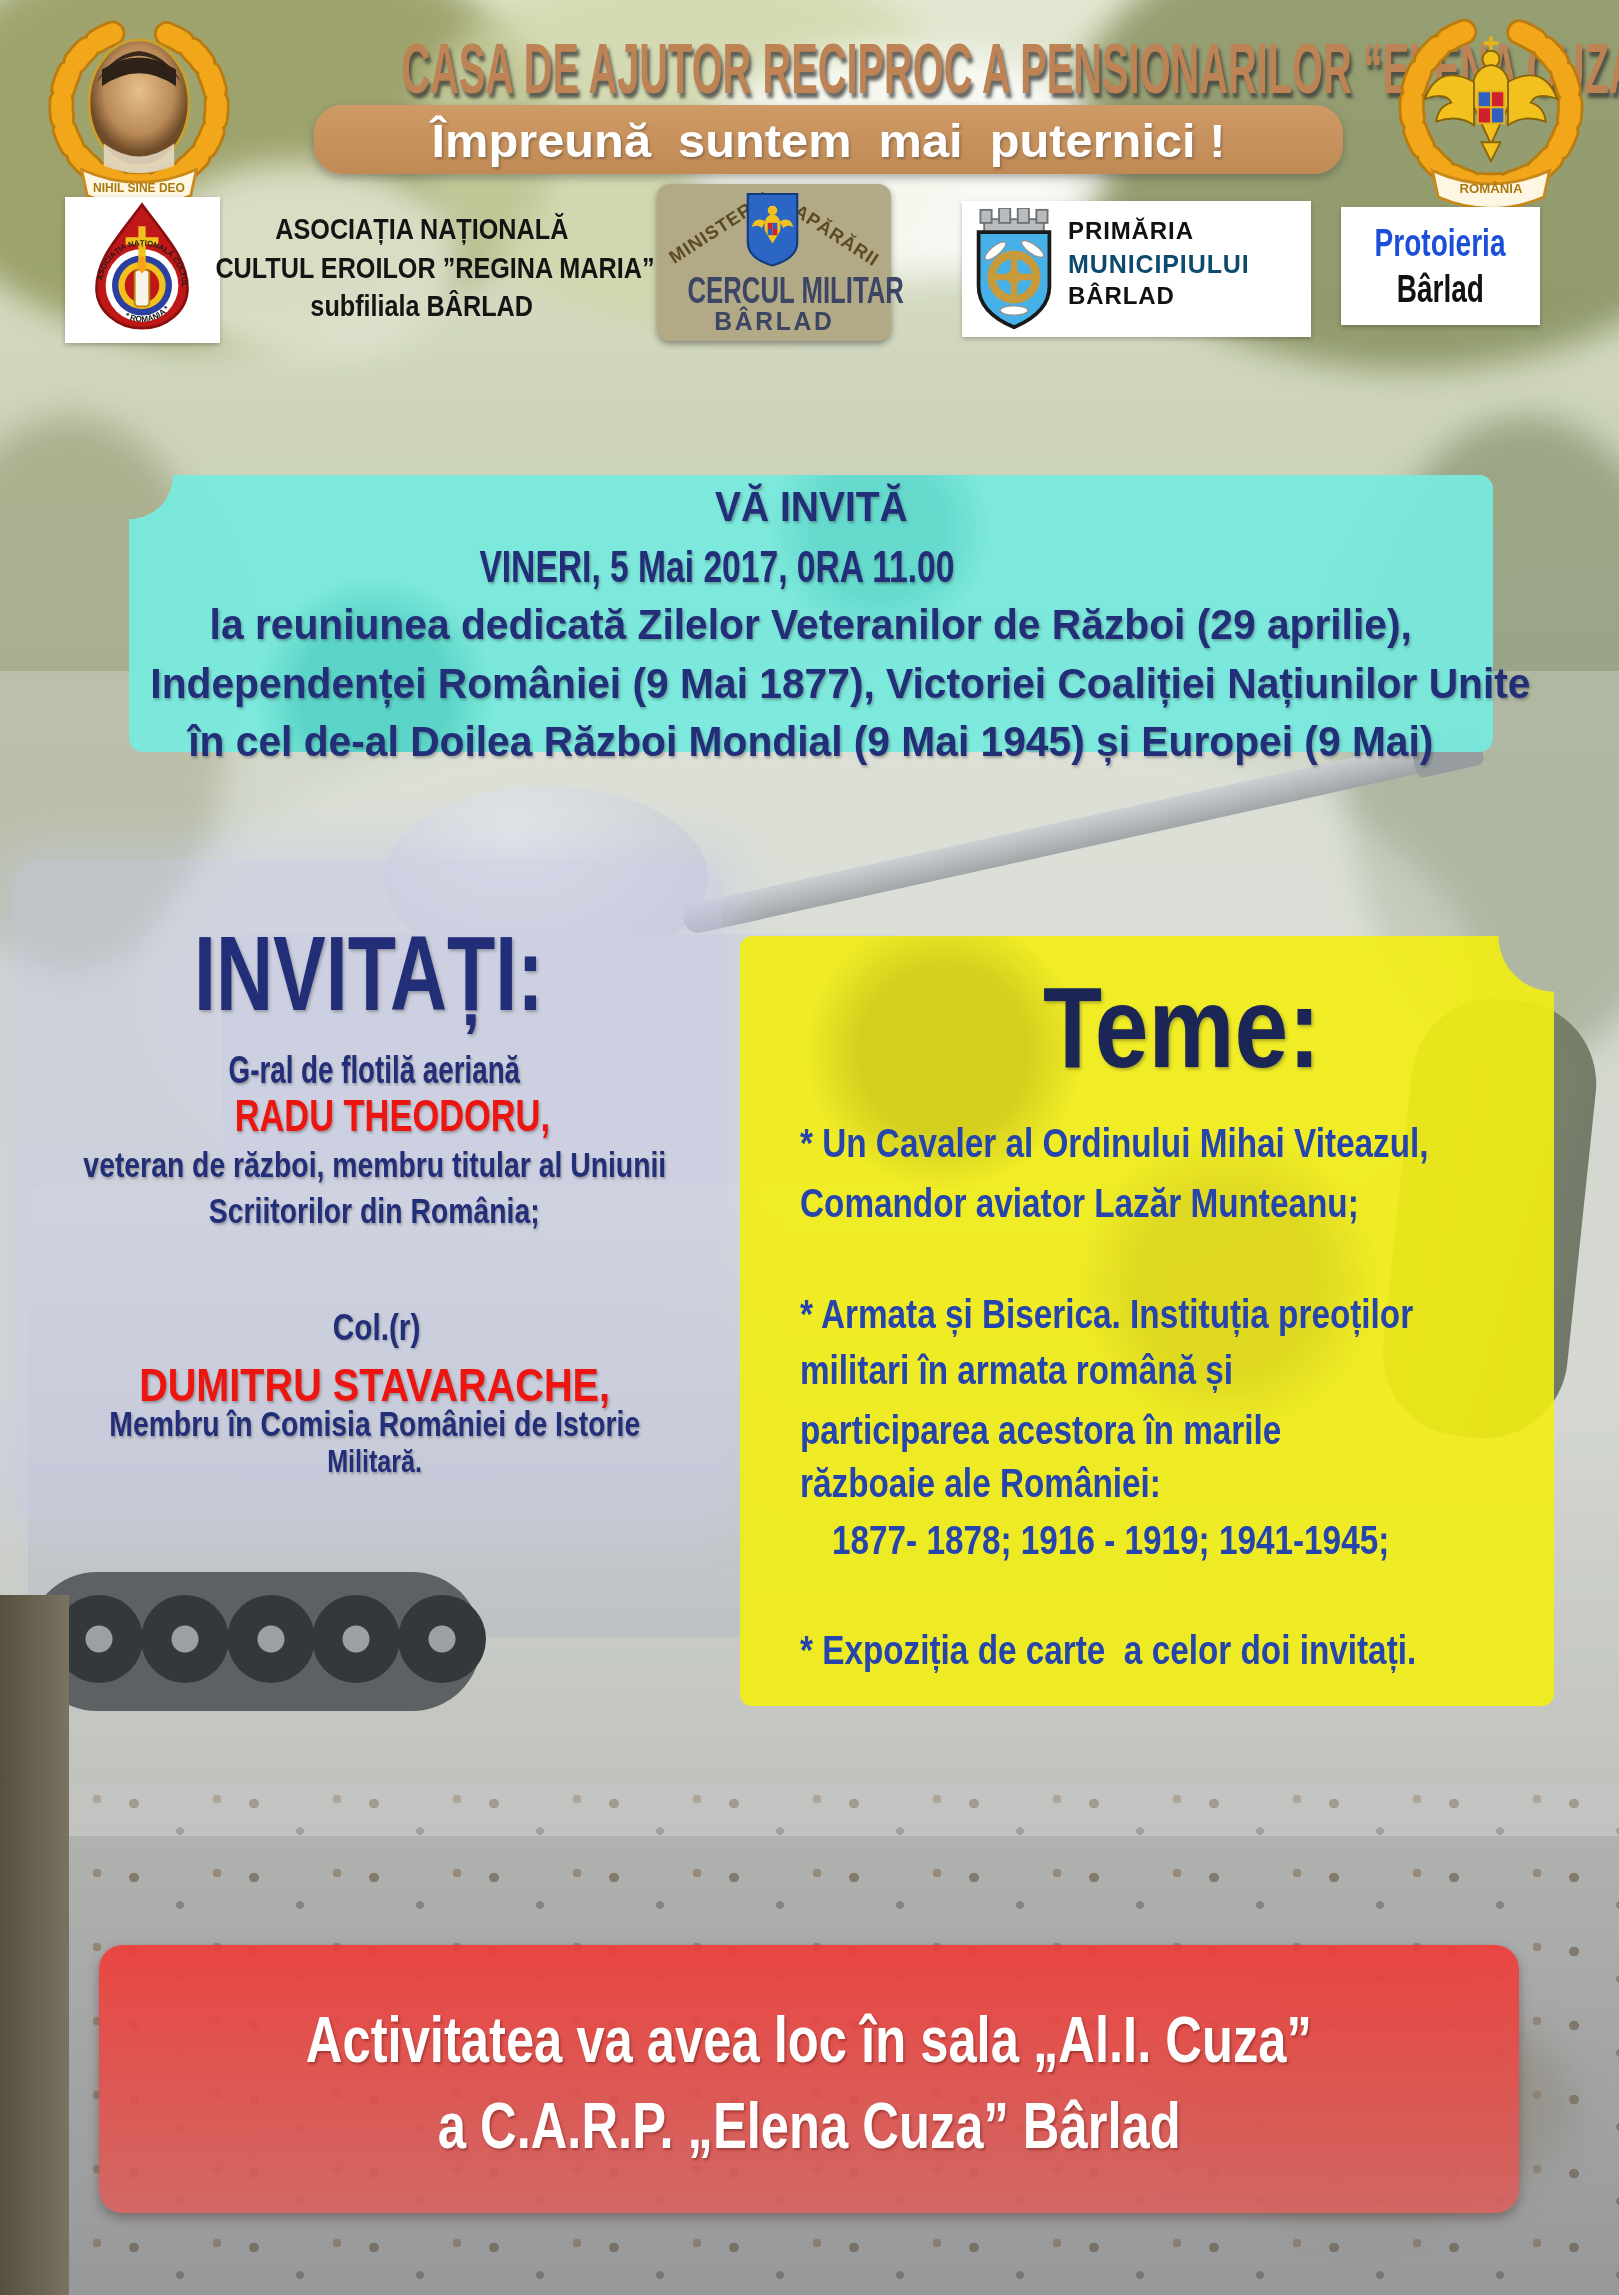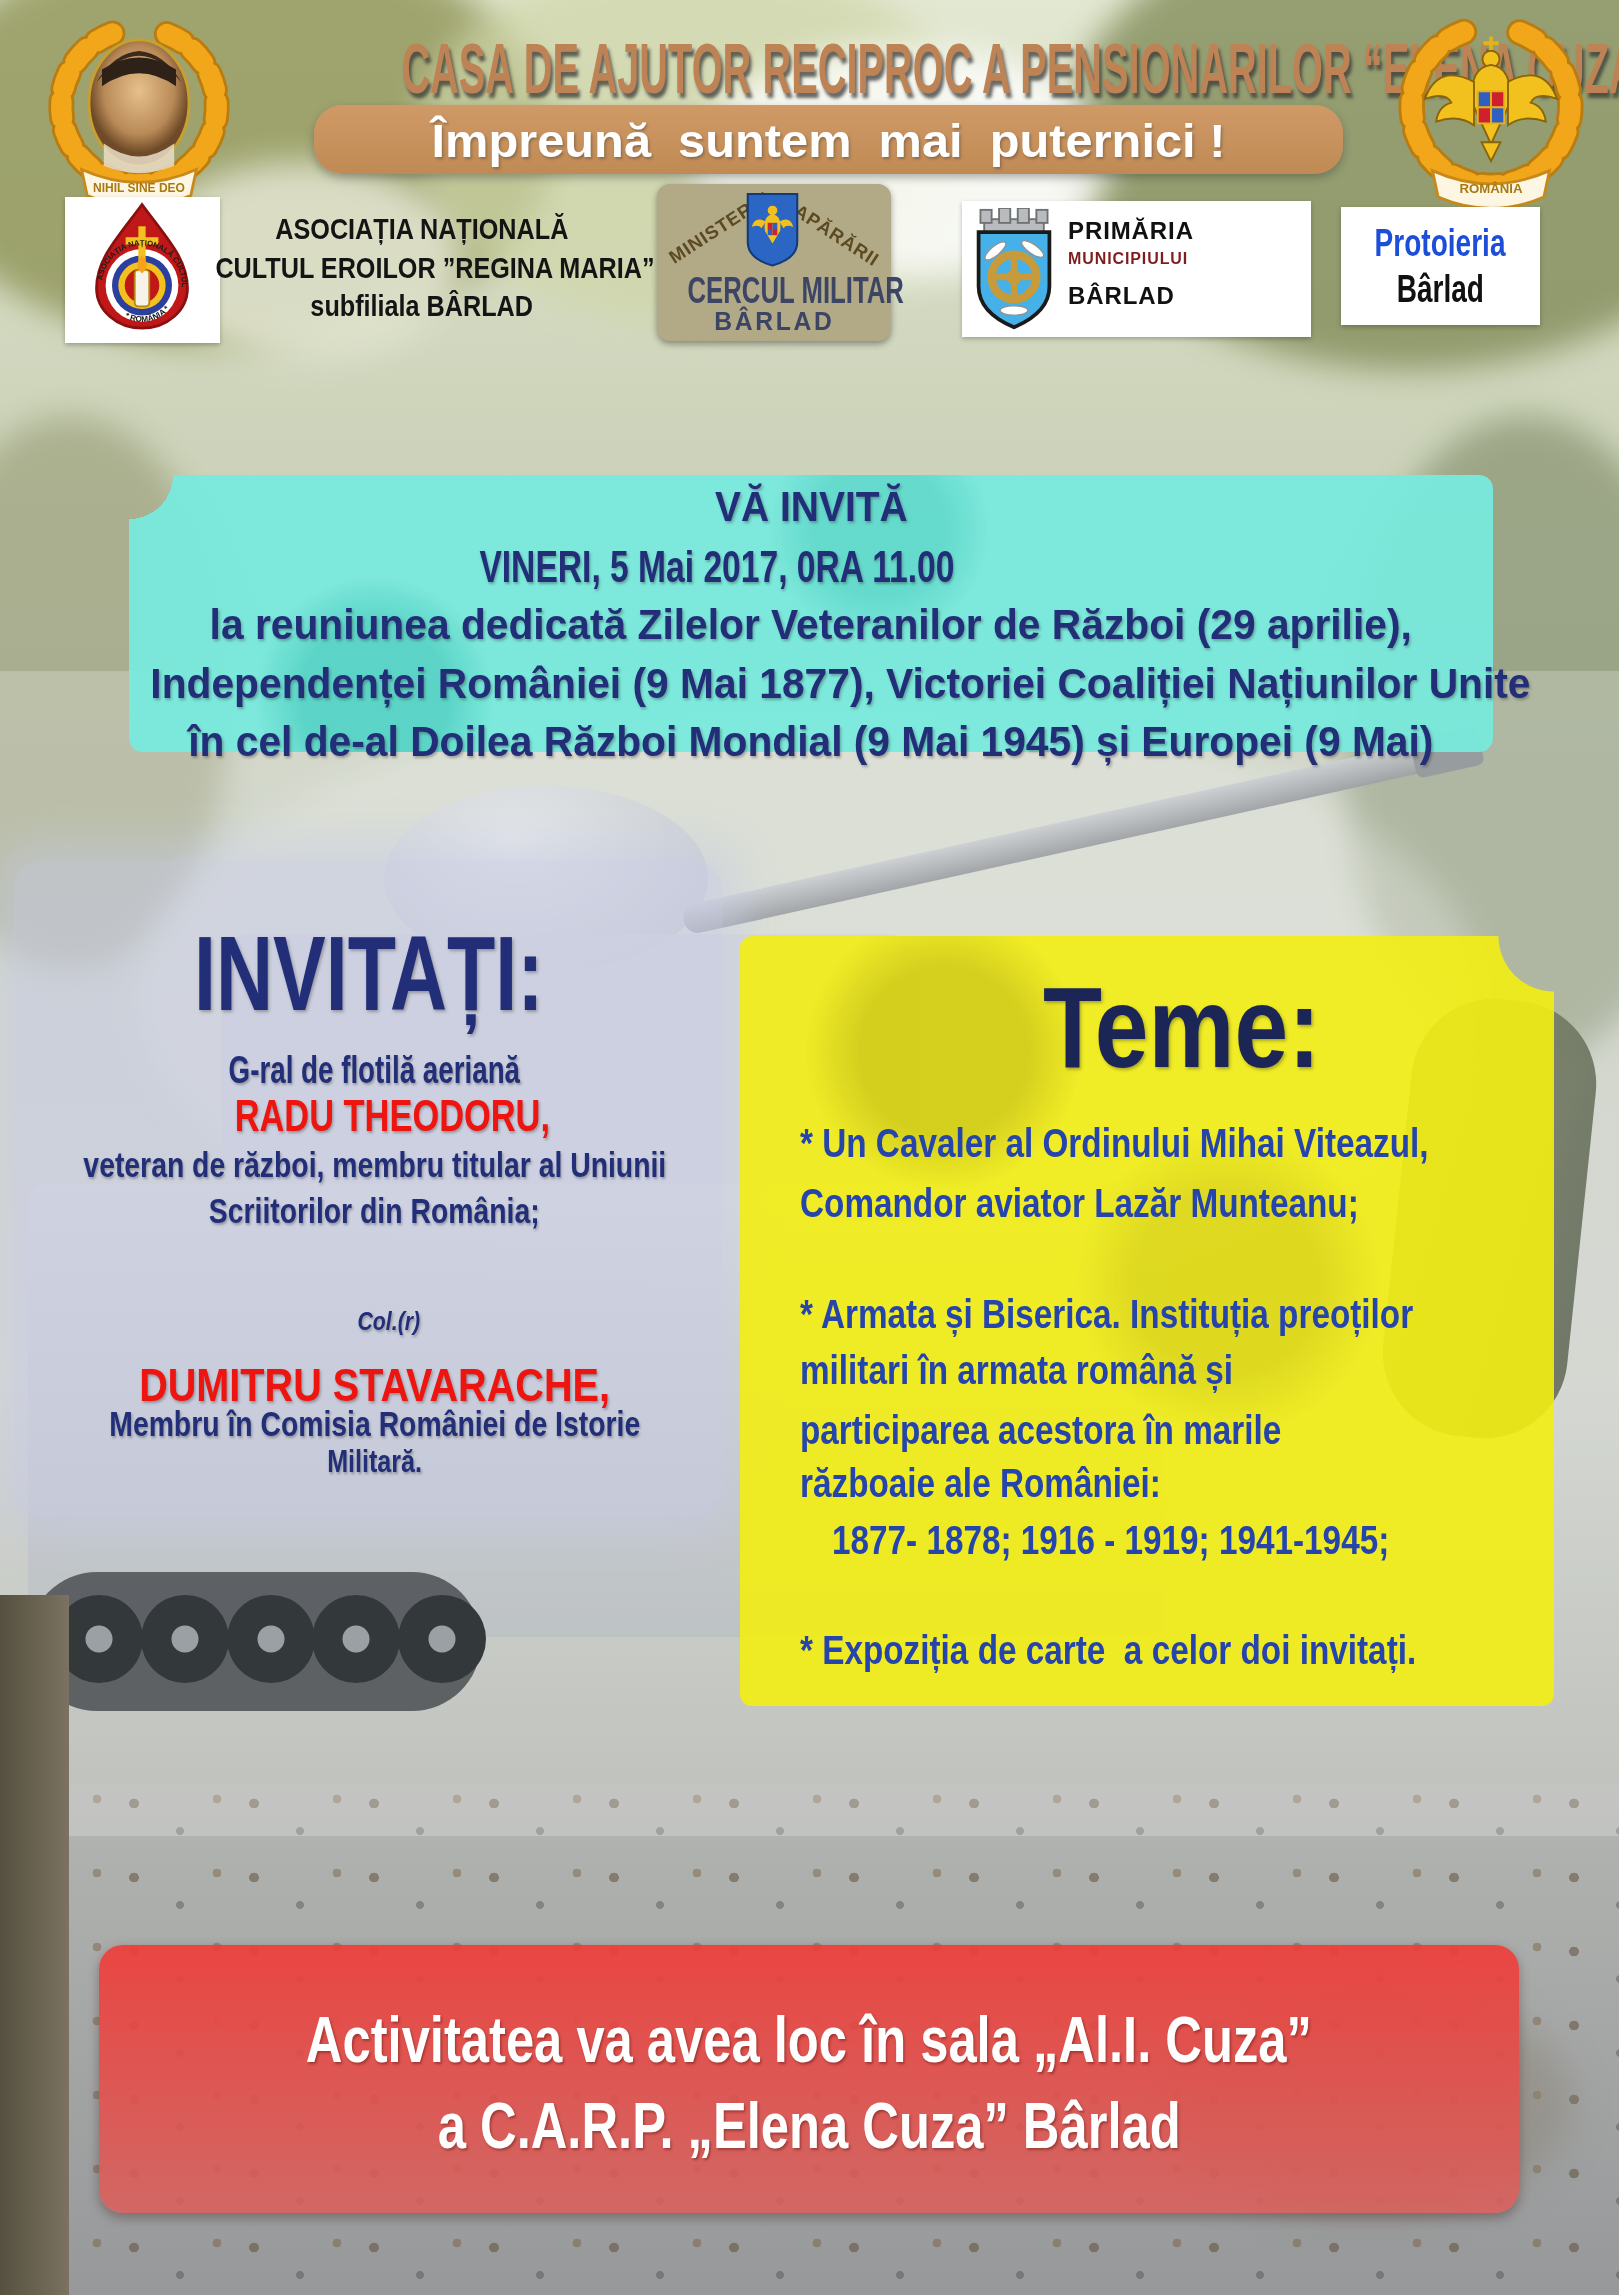--- a/index.html
+++ b/index.html
@@ -216,21 +216,21 @@
   <line x1="22" y1="74" x2="70" y2="74" stroke="#c79a3b" stroke-width="7"></line>
   <circle cx="46" cy="74" r="8" fill="#c79a3b"></circle>
   <g fill="#ffffff" stroke="#8f9396" stroke-width="1.5">
     <ellipse cx="26" cy="46" rx="14" ry="5" transform="rotate(-40 26 46)"></ellipse>
     <ellipse cx="66" cy="44" rx="14" ry="5" transform="rotate(35 66 44)"></ellipse>
     <ellipse cx="46" cy="110" rx="15" ry="5"></ellipse>
   </g>
 </svg>
 <div class="line leftal" style="left:1068px;top:217px;width:240px;font-size:24px;color:#111;letter-spacing:0.9px;">
   <span>PRIMĂRIA</span></div>
-<div class="line leftal" style="left:1068px;top:250px;width:240px;font-size:16px;color:#7f1d1d;letter-spacing:0.9px;">
+<div class="line leftal" style="left:1068px;top:250px;width:240px;font-size:25px;color:#0c4a6e;letter-spacing:0.9px;">
   <span>MUNICIPIULUI</span></div>
 <div class="line leftal" style="left:1068px;top:282px;width:240px;font-size:24px;color:#111;letter-spacing:0.9px;">
   <span>BÂRLAD</span></div>
 
 <div class="abs white-card proto-card"></div>
 <div class="line" style="left:1341px;top:221px;width:199px;--sx:0.85;--sy:1.15;font-size:33px;color:#1d4ed8;">
   <span>Protoieria</span></div>
 <div class="line" style="left:1341px;top:267px;width:199px;--sx:0.85;--sy:1.15;font-size:33px;color:#111;">
   <span>Bârlad</span></div>
 
@@ -249,21 +249,21 @@
 <div class="line leftal navy" style="left:194px;top:911px;width:555px;--sx:1.0;--sy:1.35;font-size:79px;">
   <span class="shadow-soft">INVITAȚI:</span></div>
 <div class="line navy" style="left:14px;top:1048px;width:721px;--sx:0.75;--sy:1.05;font-size:37px;">
   <span class="shadow-soft">G-ral de flotilă aeriană</span></div>
 <div class="line redtx" style="left:32px;top:1091px;width:721px;--sx:0.86;--sy:1.11;font-size:40px;">
   <span class="shadow-soft">RADU THEODORU,</span></div>
 <div class="line navy" style="left:14px;top:1145px;width:721px;--sx:0.81;--sy:1.0;font-size:35px;">
   <span class="shadow-soft">veteran de război, membru titular al Uniunii</span></div>
 <div class="line navy" style="left:14px;top:1191px;width:721px;--sx:0.81;--sy:1.0;font-size:35px;">
   <span class="shadow-soft">Scriitorilor din România;</span></div>
-<div class="line navy" style="left:28px;top:1306px;width:721px;--sx:0.85;--sy:1.05;font-size:25px;font-style:italic;">
+<div class="line navy" style="left:16px;top:1306px;width:721px;--sx:0.85;--sy:1.05;font-size:35px;">
   <span class="shadow-soft">Col.(r)</span></div>
 <div class="line redtx" style="left:14px;top:1359px;width:721px;--sx:0.9;--sy:1.05;font-size:44px;">
   <span class="shadow-soft">DUMITRU STAVARACHE,</span></div>
 <div class="line navy" style="left:14px;top:1404px;width:721px;--sx:0.81;--sy:1.0;font-size:35px;">
   <span class="shadow-soft">Membru în Comisia României de Istorie</span></div>
 <div class="line navy" style="left:14px;top:1444px;width:721px;--sx:0.81;--sy:1.0;font-size:31px;">
   <span class="shadow-soft">Militară.</span></div>
 
 <div class="abs yellow-card"></div>
 <div class="line leftal" style="left:1043px;top:962px;width:416px;--sx:1.05;--sy:1.25;font-size:92px;color:#1b2556;">

